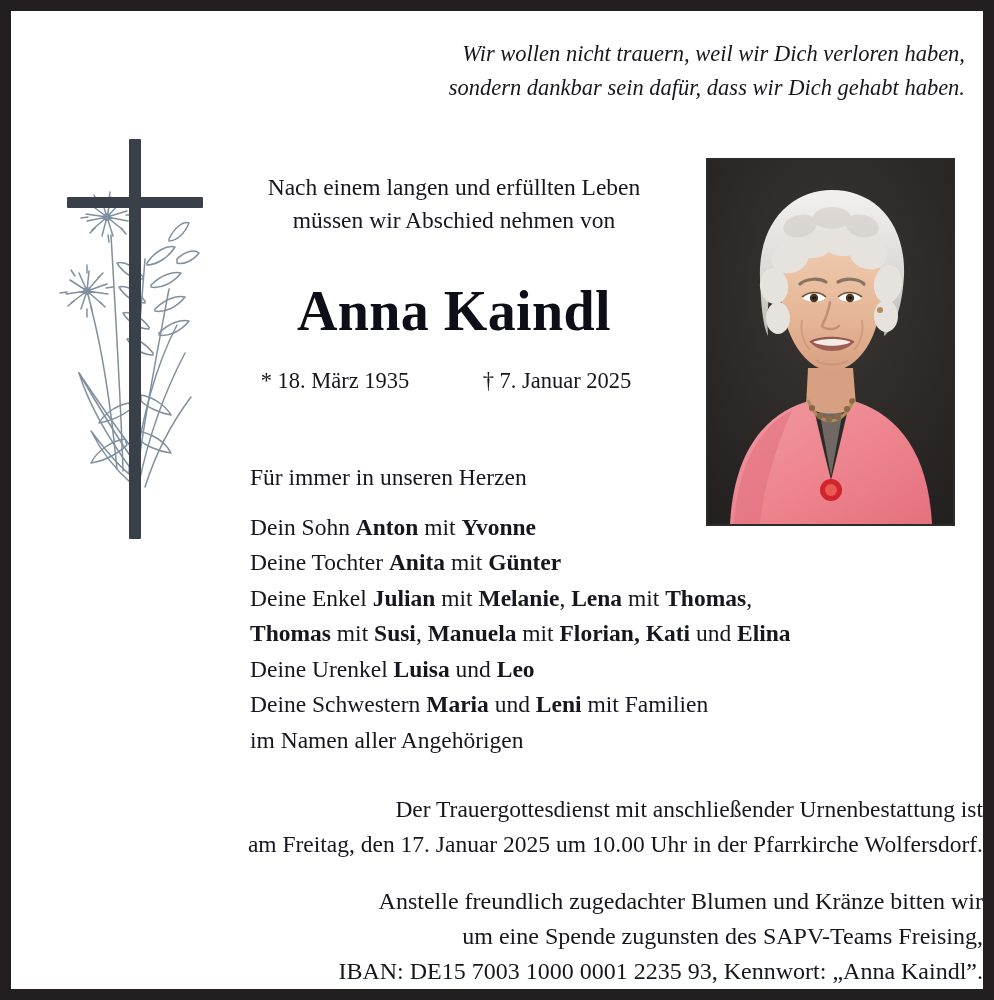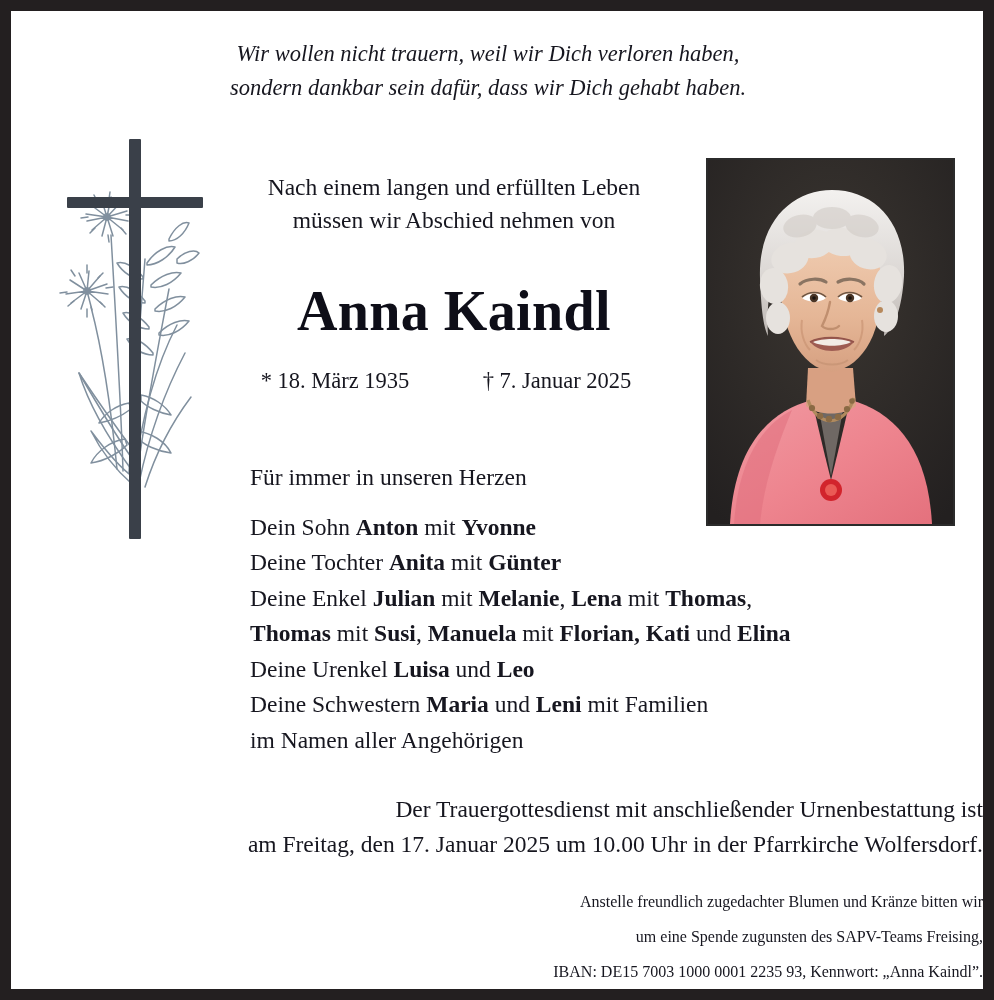--- a/index.html
+++ b/index.html
@@ -37,21 +37,21 @@
     position: absolute;
     left: 0;
     right: 18px;
     top: 26px;
     text-align: right;
     font-style: italic;
     font-size: 22.5px;
     line-height: 34px;
     color: #16161f;
   }
-  .epigraph div { white-space: nowrap; text-align: center; }
+  .epigraph div { white-space: nowrap; }
 
   
   .emblem {
     position: absolute;
     left: 34px;
     top: 128px;
     width: 196px;
     height: 440px;
   }
   .emblem svg { display: block; width: 100%; height: 100%; }
@@ -131,21 +131,21 @@
     font-size: 23.5px;
     line-height: 35px;
     color: #16161f;
   }
   .donation {
     position: absolute;
     left: 0;
     right: 0;
     top: 873px;
     text-align: center;
-    font-size: 16px;
+    font-size: 24px;
     line-height: 35px;
     color: #16161f;
   }
   .service div, .donation div { white-space: nowrap; text-align: right; }
 </style>
 </head>
 <body>
 
 <div class="notice">
   <div class="sheet">

